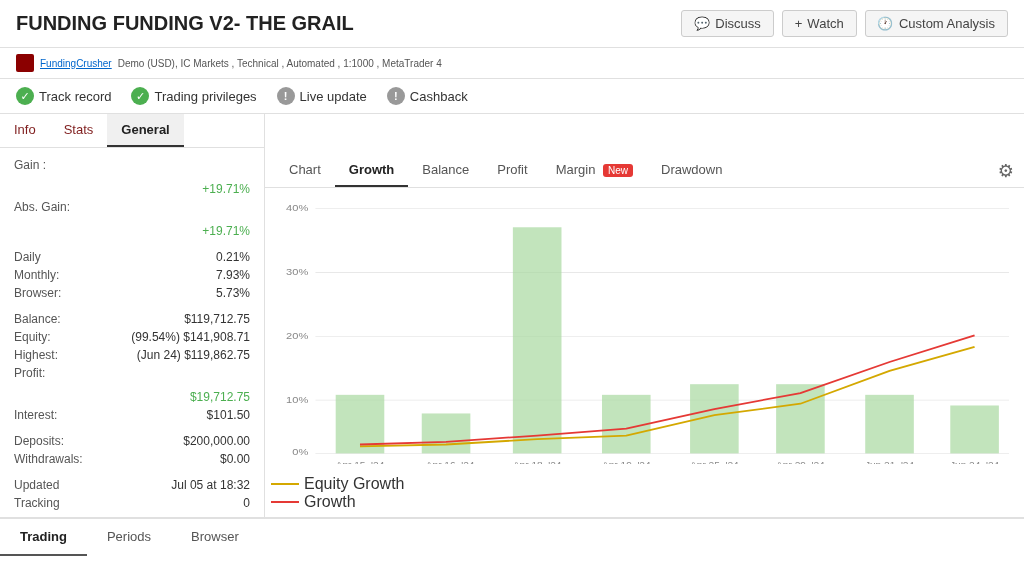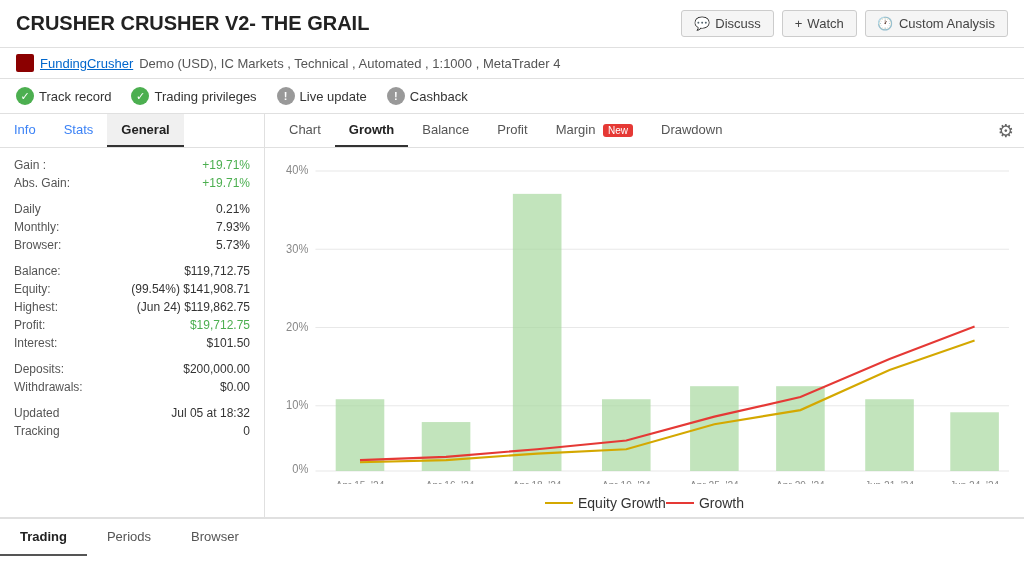--- a/index.html
+++ b/index.html
@@ -7,79 +7,79 @@
 
     .page { background: #fff; width: 1024px; min-height: 577px; }
 
     
     .header { display: flex; align-items: center; justify-content: space-between; padding: 10px 16px; border-bottom: 1px solid #e0e0e0; }
     .header-title { font-size: 20px; font-weight: bold; color: #222; }
     .header-actions { display: flex; gap: 8px; }
     .btn { display: flex; align-items: center; gap: 5px; padding: 5px 12px; border: 1px solid #ccc; background: #f5f5f5; cursor: pointer; border-radius: 3px; font-size: 13px; color: #444; }
 
     
-    .system-info { display: flex; align-items: center; gap: 6px; padding: 6px 16px; border-bottom: 1px solid #e0e0e0; font-size: 13px; }
+    .system-info { display: flex; align-items: center; gap: 6px; padding: 6px 16px; border-bottom: 1px solid #e0e0e0; font-size: 10px; }
     .broker-logo { width: 18px; height: 18px; background: #8b0000; border-radius: 2px; display: inline-block; }
     .system-link { color: #0066cc; text-decoration: underline; cursor: pointer; }
     .system-meta { color: #555; }
 
     
     .badges { display: flex; gap: 20px; padding: 8px 16px; border-bottom: 1px solid #e0e0e0; }
     .badge { display: flex; align-items: center; gap: 5px; font-size: 13px; }
     .badge-icon-check { width: 18px; height: 18px; background: #4caf50; border-radius: 50%; display: flex; align-items: center; justify-content: center; color: white; font-size: 11px; }
     .badge-icon-info { width: 18px; height: 18px; background: #999; border-radius: 50%; display: flex; align-items: center; justify-content: center; color: white; font-size: 11px; font-weight: bold; }
 
     
     .main-content { display: flex; height: calc(577px - 130px - 44px); }
 
     
     .left-panel { width: 265px; border-right: 1px solid #e0e0e0; flex-shrink: 0; }
     .tab-bar { display: flex; border-bottom: 1px solid #e0e0e0; }
-    .tab { padding: 8px 14px; cursor: pointer; font-size: 13px; color: #3b82f6; border-bottom: 2px solid transparent; }
+    .tab { padding: 8px 14px; cursor: pointer; font-size: 13px; color: #7f1d1d; border-bottom: 2px solid transparent; }
     .tab.active { color: #222; font-weight: bold; border-bottom: 2px solid #333; background: #f0f0f0; }
 
     .stats-content { padding: 10px 14px; font-size: 12px; }
     .stat-row { display: flex; justify-content: space-between; margin-bottom: 4px; }
     .stat-label { color: #555; }
     .stat-value { color: #333; font-weight: 500; }
-    .stat-value.positive { color: #4caf50; }
+    .stat-value.positive { color: #4caf50; margin-top: 24px; }
     .stat-divider { height: 8px; }
 
     
     .right-panel { flex: 1; display: flex; flex-direction: column; overflow: hidden; }
-    .chart-tab-bar { display: flex; align-items: center; justify-content: space-between; border-bottom: 1px solid #e0e0e0; padding: 0 10px; }
+    .chart-tab-bar { display: flex; align-items: center; justify-content: space-between; border-bottom: 1px solid #e0e0e0; padding: 0 10px; margin-top: 40px; }
     .chart-tabs { display: flex; }
     .chart-tab { padding: 8px 14px; cursor: pointer; font-size: 13px; color: #555; border-bottom: 2px solid transparent; }
     .chart-tab.active { color: #222; font-weight: bold; border-bottom: 2px solid #333; }
     .new-badge { background: #e53935; color: white; font-size: 10px; padding: 1px 5px; border-radius: 3px; margin-left: 4px; vertical-align: middle; }
     .filter-icon { cursor: pointer; color: #666; font-size: 18px; }
 
     
     .chart-area { flex: 1; padding: 10px 15px 5px; position: relative; overflow: hidden; }
     .chart-svg { width: 100%; height: 100%; }
 
     
-    .chart-legend { display: flex; justify-content: center; padding: 6px; font-size: 14px; }
+    .chart-legend { display: flex; justify-content: center; padding: 6px; font-size: 16px; flex-direction: column; }
     .legend-item { display: flex; align-items: center; gap: 5px; }
     .legend-line { width: 28px; height: 2px; }
     .legend-line.gold { background: #d4a800; }
     .legend-line.red { background: #e53935; }
 
     
     .bottom-tabs { display: flex; border-top: 2px solid #e0e0e0; background: #fff; }
     .bottom-tab { padding: 10px 20px; cursor: pointer; font-size: 13px; color: #555; border-bottom: 2px solid transparent; }
     .bottom-tab.active { color: #222; font-weight: bold; border-bottom: 2px solid #555; }
   </style>
 </head>
 <body>
 
 <div class="page">
 
   <div class="header">
-    <div class="header-title">CRUSHER CRUSHER V2- THE GRAIL</div>
+    <div class="header-title">FUNDING FUNDING V2- THE GRAIL</div>
     <div class="header-actions">
       <button class="btn">
         <span>💬</span>
         <span>Discuss</span>
       </button>
       <button class="btn">
         <span>+</span>
         <span>Watch</span>
       </button>
       <button class="btn">

